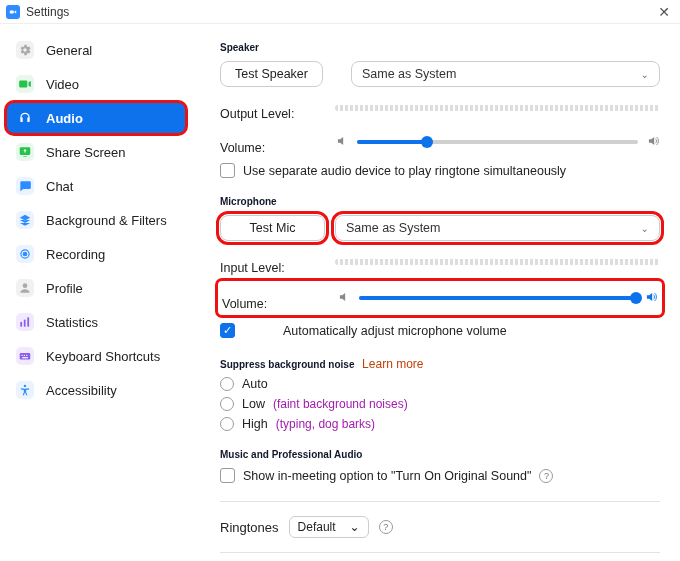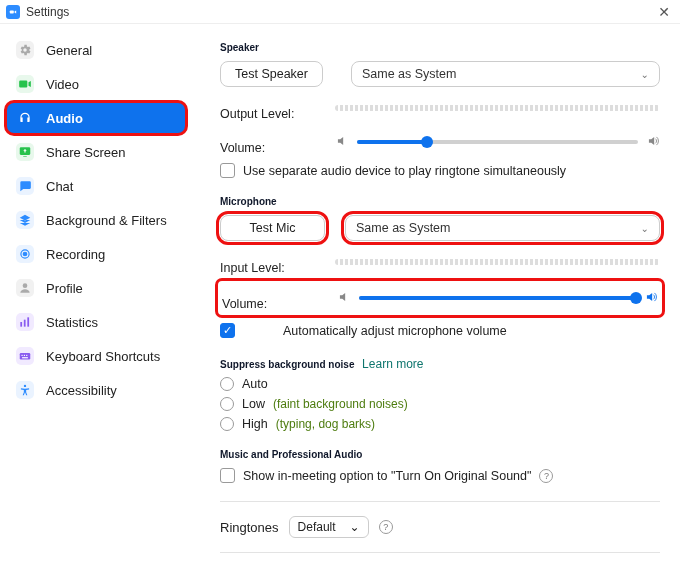--- a/index.html
+++ b/index.html
@@ -165,22 +165,22 @@
     cursor: pointer;
     flex-shrink: 0;
   }
   .radio.selected { border-color: #0e72ed; }
   .radio.selected::after {
     content: "";
     width: 6px; height: 6px;
     background: #0e72ed;
     border-radius: 50%;
   }
-  .hint { color: #4d7c0f; font-size: 12px; }
-  .link { color: #0f766e; text-decoration: none; cursor: pointer; }
+  .hint { color: #a21caf; font-size: 12px; }
+  .link { color: #c2410c; text-decoration: none; cursor: pointer; }
   .help-circ {
     width: 14px; height: 14px;
     border: 1px solid #999;
     border-radius: 50%;
     display: inline-flex; align-items: center; justify-content: center;
     font-size: 9px; color: #777;
     cursor: pointer;
     flex-shrink: 0;
   }
   hr.div { border: none; border-top: 1px solid #e3e3e3; margin: 14px 0; }
@@ -357,21 +357,21 @@
       </div>
       <div class="chk-row">
         <span class="checkbox"></span>
         <span>Use separate audio device to play ringtone simultaneously</span>
       </div>
     </div>
 
     
     <div class="section-block">
       <div class="section-title">Microphone</div>
-      <div class="row" style="gap:20px;">
+      <div class="row" style="gap:10px;">
         <button class="pill-btn redbox" style="min-width:105px;">Test Mic</button>
         <div class="select redbox">
           <span>Same as System</span>
           <span class="chev">⌄</span>
         </div>
       </div>
       <div class="row">
         <span class="label-small">Input Level:</span>
         <div class="level-track"></div>
       </div>

